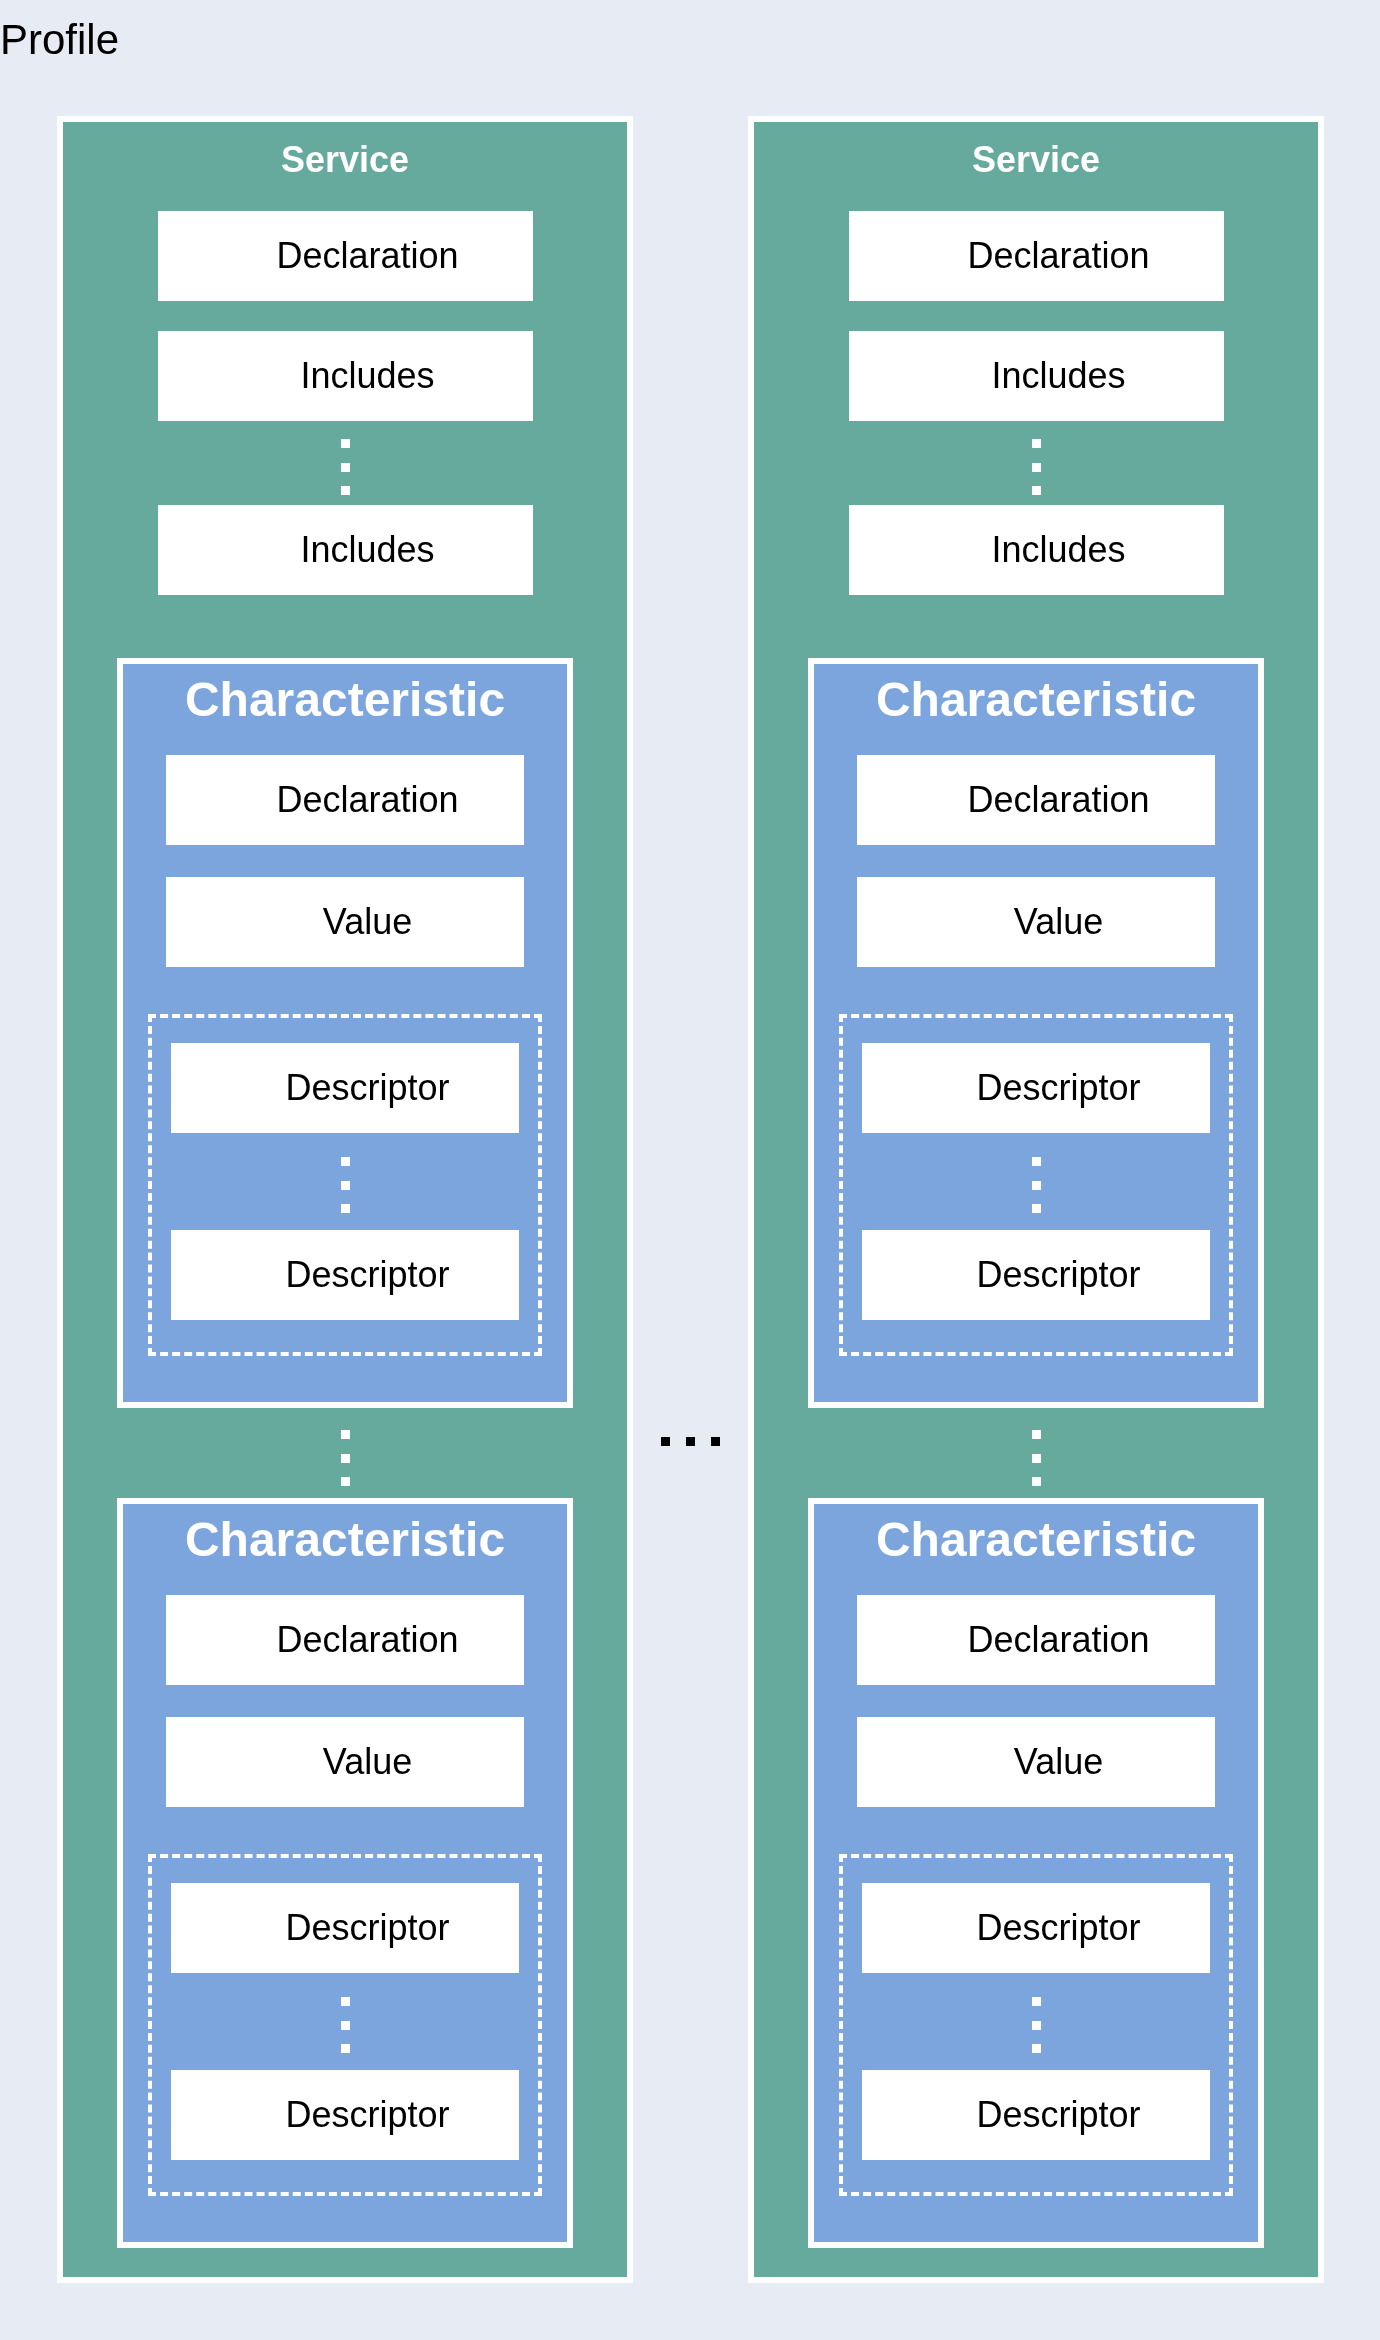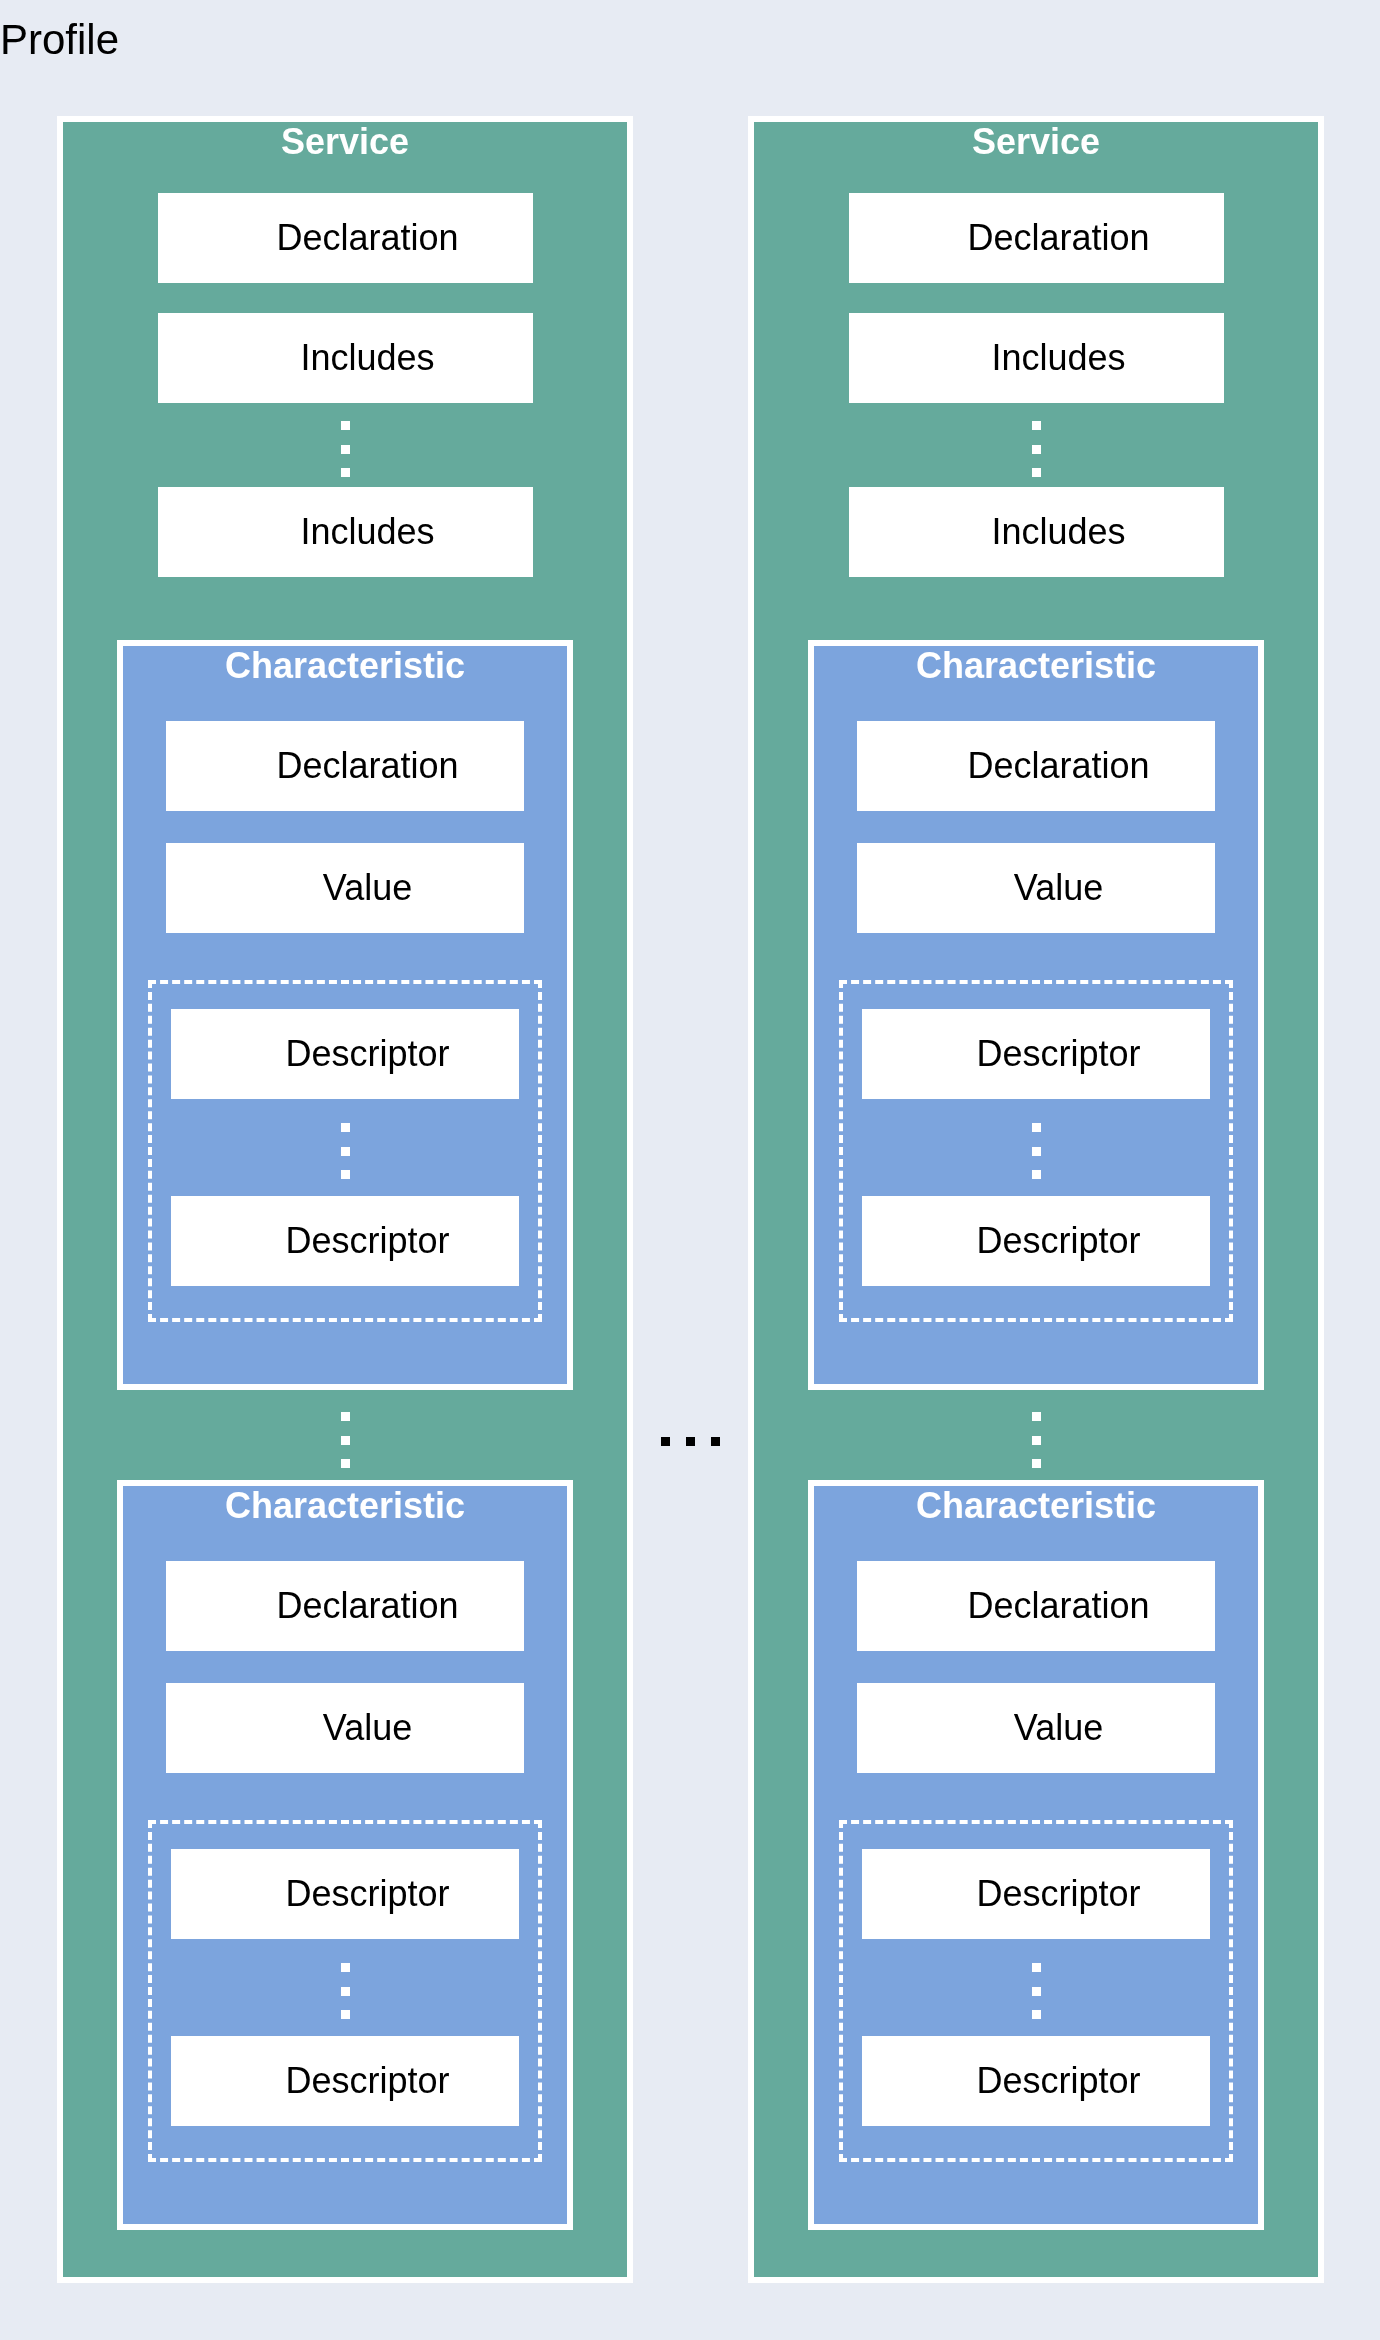--- a/index.html
+++ b/index.html
@@ -31,20 +31,21 @@
     height:2167px;
     background:var(--green);
     border:6px solid var(--white);
     display:flex;
     flex-direction:column;
     align-items:center;
   }
   .service.left{left:57px;}
   .service.right{left:748px;}
   .service-title{
+    margin-top:18px;
     line-height:40px;
     font-size:36px;
     font-weight:bold;
     color:var(--white);
   }
   .wbox{
     width:375px;
     height:90px;
     background:var(--white);
     color:var(--black);
@@ -79,22 +80,23 @@
     background:var(--blue);
     border:6px solid var(--white);
     display:flex;
     flex-direction:column;
     align-items:center;
     flex:none;
   }
   .char-first{margin-top:63px;}
   .char-last{margin-top:12px;}
   .char-title{
+    margin-top:16px;
     line-height:40px;
-    font-size:36px;
+    font-size:48px;
     font-weight:bold;
     color:var(--white);
   }
   .char-box{width:358px;}
   .char-declaration{margin-top:35px;}
   .char-value{margin-top:32px;}
   .descriptor-group{
     margin-top:47px;
     width:394px;
     height:342px;

